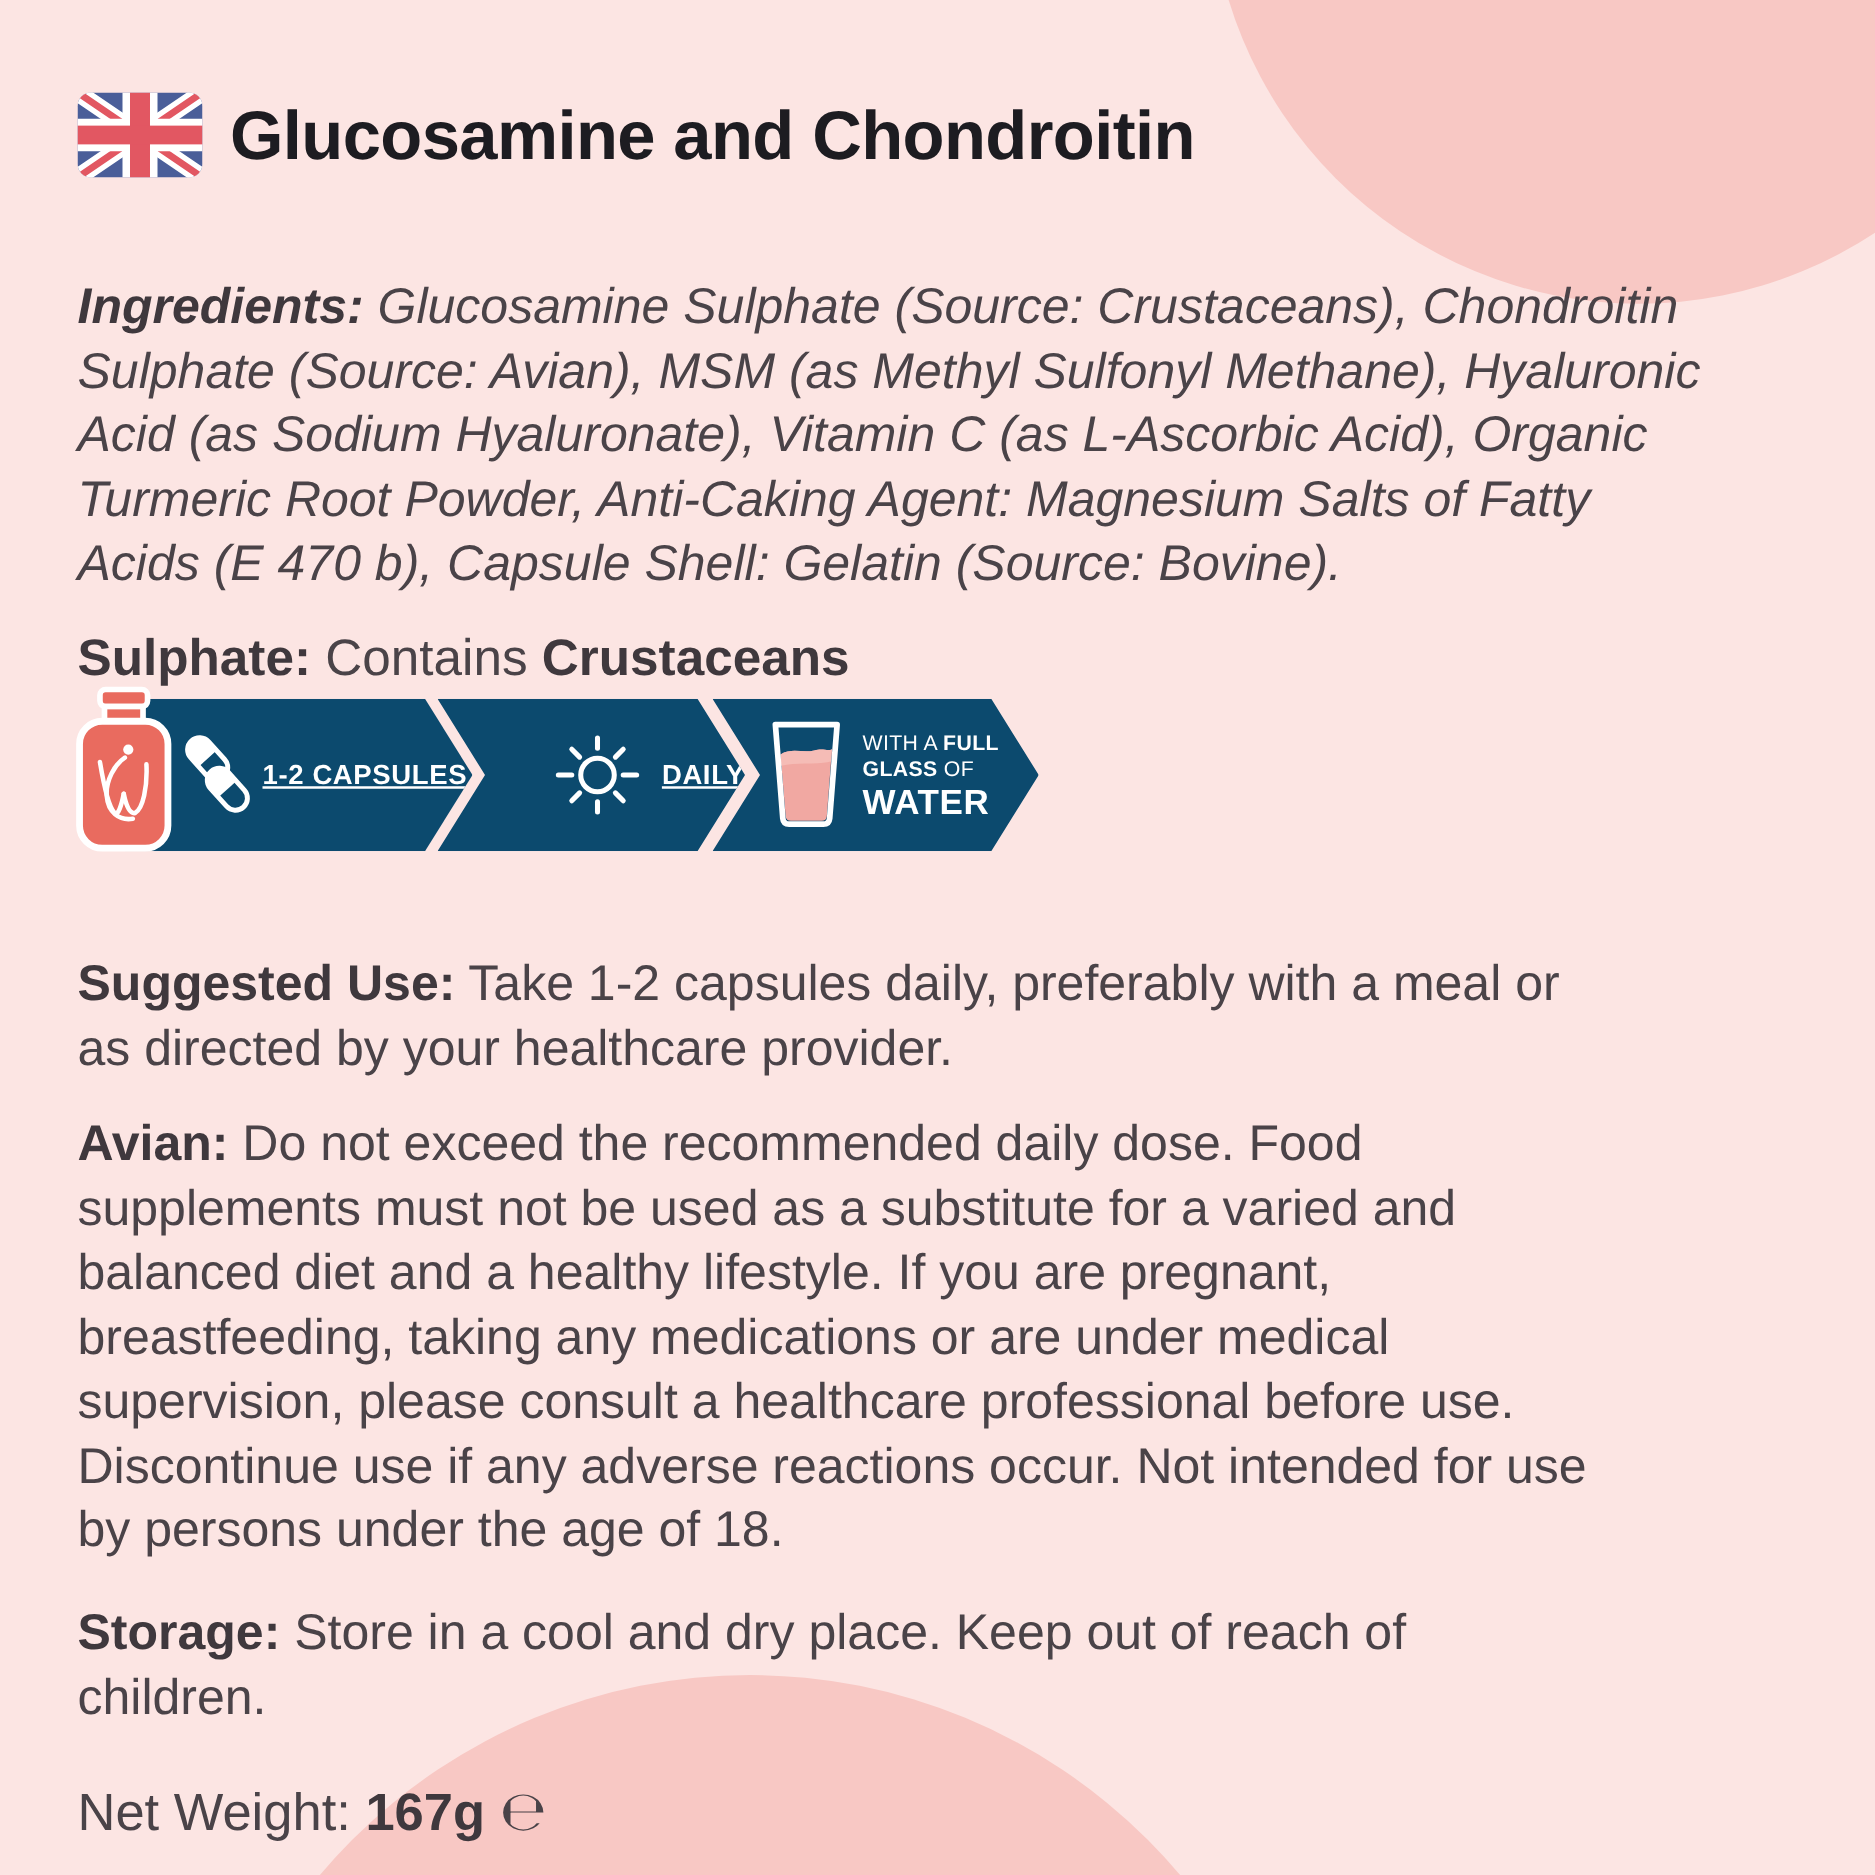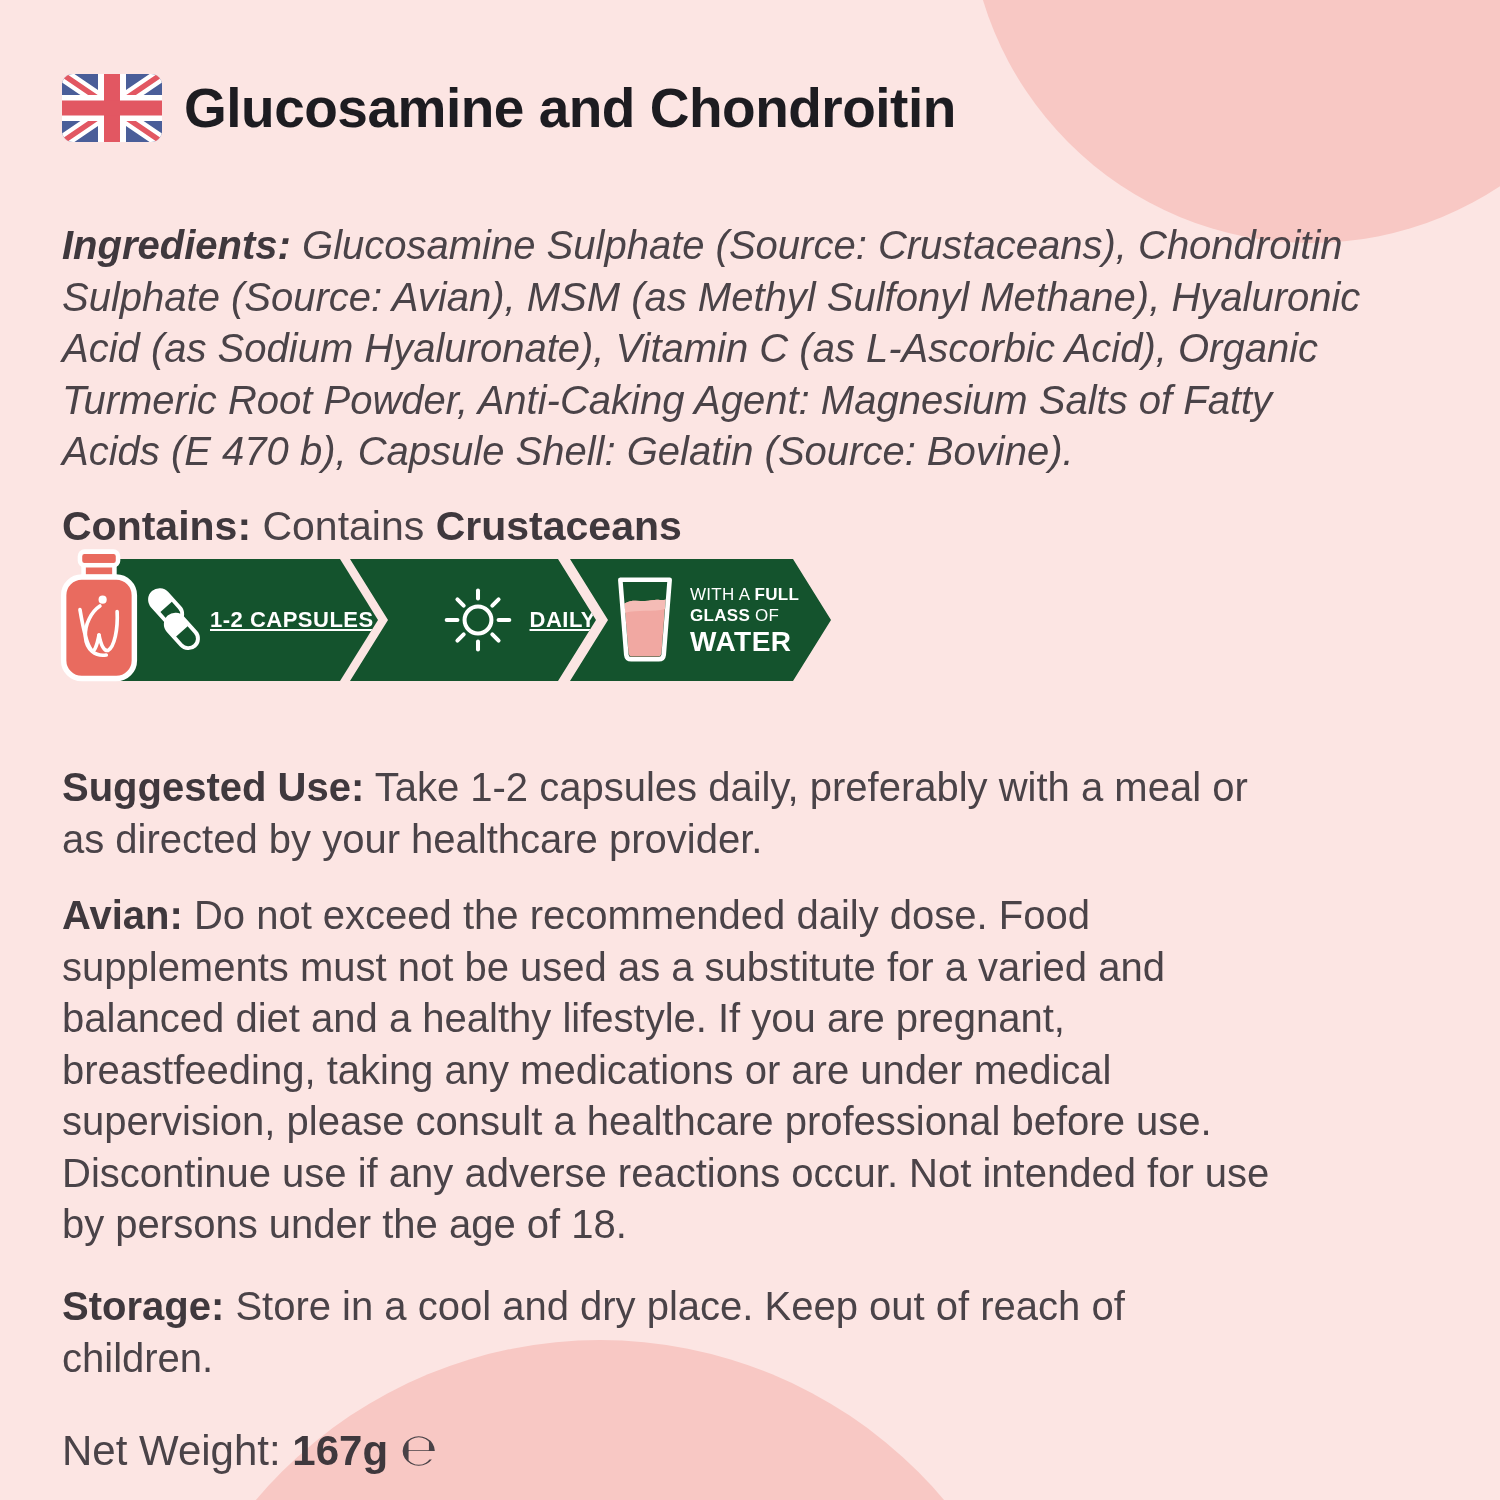--- a/index.html
+++ b/index.html
@@ -44,21 +44,21 @@
   .advice      { top:850px; }
   .storage     { top:1241px; }
   .net-weight  { top:1382px; font-size:42px; }
   .net-weight b { color:#3F383D; }
   .est-symbol { font-family:"DejaVu Sans",sans-serif; font-size:44px; }
 
   
   .banner { position:absolute; left:0; top:0; width:100%; height:100%; }
   .chev {
     position:absolute; top:559px; height:122px;
-    background:#14532d;
+    background:#0c4a6e;
     display:flex; align-items:center;
     box-sizing:border-box;
   }
   .chev-point {
     clip-path: polygon(0 0, calc(100% - 38px) 0, 100% 50%, calc(100% - 38px) 100%, 0 100%);
   }
   .chev-notch {
     clip-path: polygon(0 0, calc(100% - 38px) 0, 100% 50%, calc(100% - 38px) 100%, 0 100%, 38px 50%);
   }
   .chev1 { left:100px; width:278px; padding-left:46px; gap:8px; }
@@ -105,21 +105,21 @@
     </svg>
     <h1 class="page-title">Glucosamine and Chondroitin</h1>
   </div>
 
   <p class="para ingredients"><b>Ingredients:</b> <span class="wrap">Glucosamine Sulphate (Source: Crustaceans), Chondroitin
 Sulphate (Source: Avian), MSM (as Methyl Sulfonyl Methane), Hyaluronic
 Acid (as Sodium Hyaluronate), Vitamin C (as L-Ascorbic Acid), Organic
 Turmeric Root Powder, Anti-Caking Agent: Magnesium Salts of Fatty
 Acids (E 470 b), Capsule Shell: Gelatin (Source: Bovine).</span></p>
 
-  <p class="para allergen"><b>Contains:</b> <span>Contains</span> <b>Crustaceans</b></p>
+  <p class="para allergen"><b>Sulphate:</b> <span>Contains</span> <b>Crustaceans</b></p>
 
   <div class="banner">
 
     <div class="chev chev1 chev-point">
       <svg width="56" height="74" viewBox="0 0 64 82">
         <g transform="translate(23,26) rotate(-42)">
           <rect x="-11" y="-22" width="22" height="44" rx="11" fill="none" stroke="#FFFFFF" stroke-width="4.5"></rect>
           <path d="M -11 0 L -11 -11 A 11 11 0 0 1 11 -11 L 11 0 Z" fill="#FFFFFF"></path>
         </g>
         <g transform="translate(41,54) rotate(-42)">

